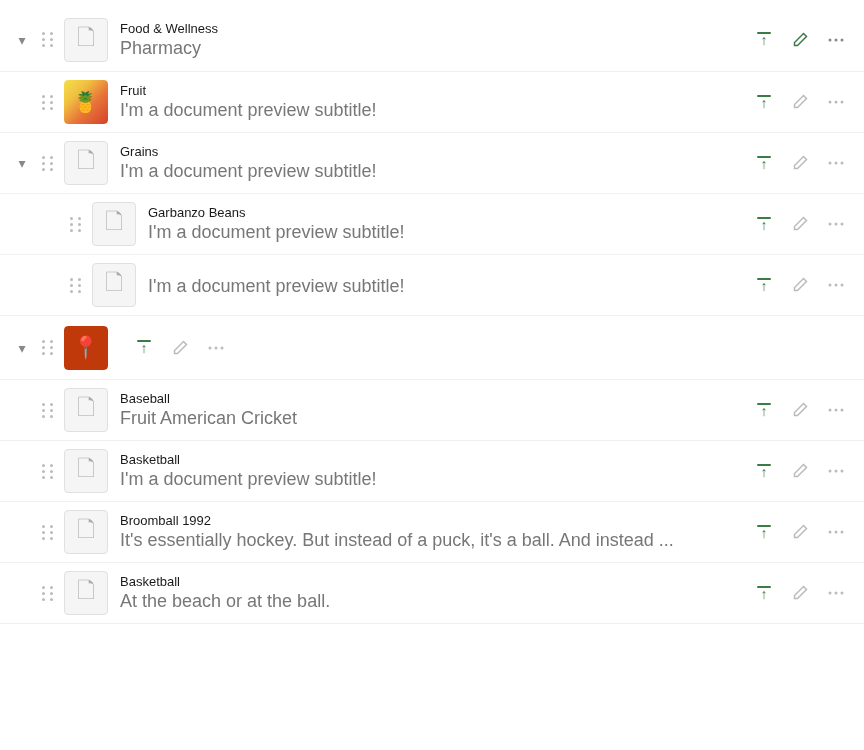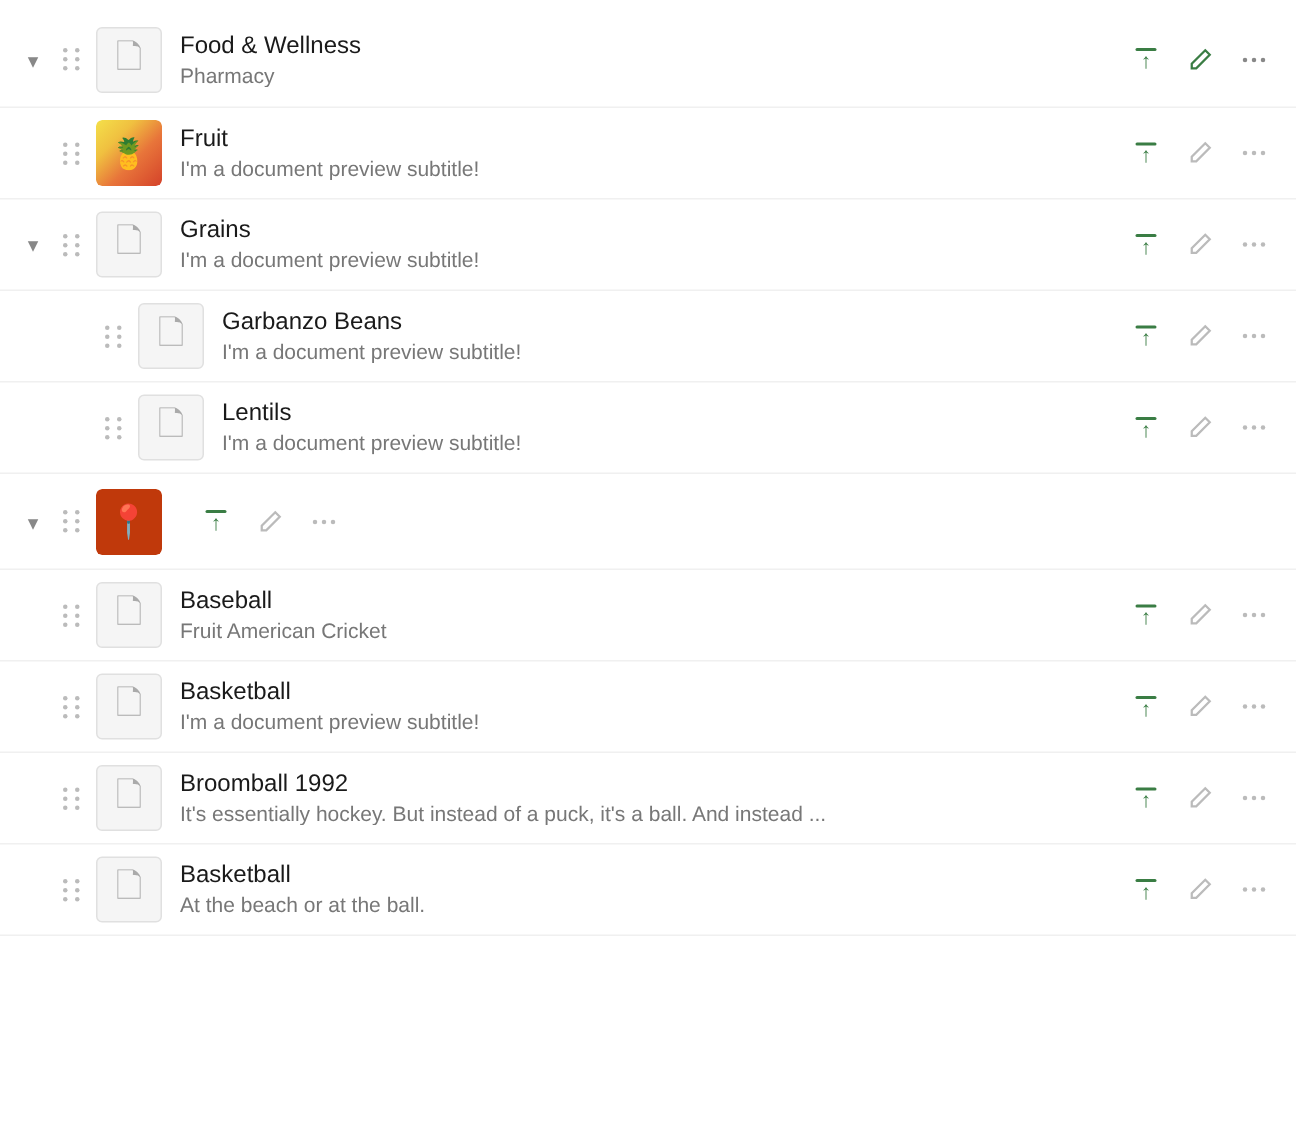--- a/index.html
+++ b/index.html
@@ -93,30 +93,30 @@
       color: #aaa;
       font-size: 22px;
     }
 
     .text-content {
       flex: 1;
       min-width: 0;
     }
 
     .item-title {
-      font-size: 16px;
+      font-size: 13px;
       font-weight: 500;
       color: #1a1a1a;
       white-space: nowrap;
       overflow: hidden;
       text-overflow: ellipsis;
     }
 
     .item-subtitle {
-      font-size: 14px;
+      font-size: 18px;
       color: #777;
       margin-top: 2px;
       white-space: nowrap;
       overflow: hidden;
       text-overflow: ellipsis;
     }
 
     .actions {
       display: flex;
       align-items: center;
@@ -379,21 +379,20 @@
           <span></span>
           <span></span>
           <span></span>
           <span></span>
       </div>
     </div>
     <div class="thumbnail thumbnail-doc">
       <span class="doc-icon">🗋</span>
     </div>
     <div class="text-content">
-      <div class="item-title">Lentils</div>
       <div class="item-subtitle">I'm a document preview subtitle!</div>
     </div>
     <div class="actions">
       <button class="action-btn green">
         <div class="upload-icon">
           <div class="upload-bar"></div>
           <span class="upload-arrow">↑</span>
         </div>
       </button>
       <button class="action-btn">

